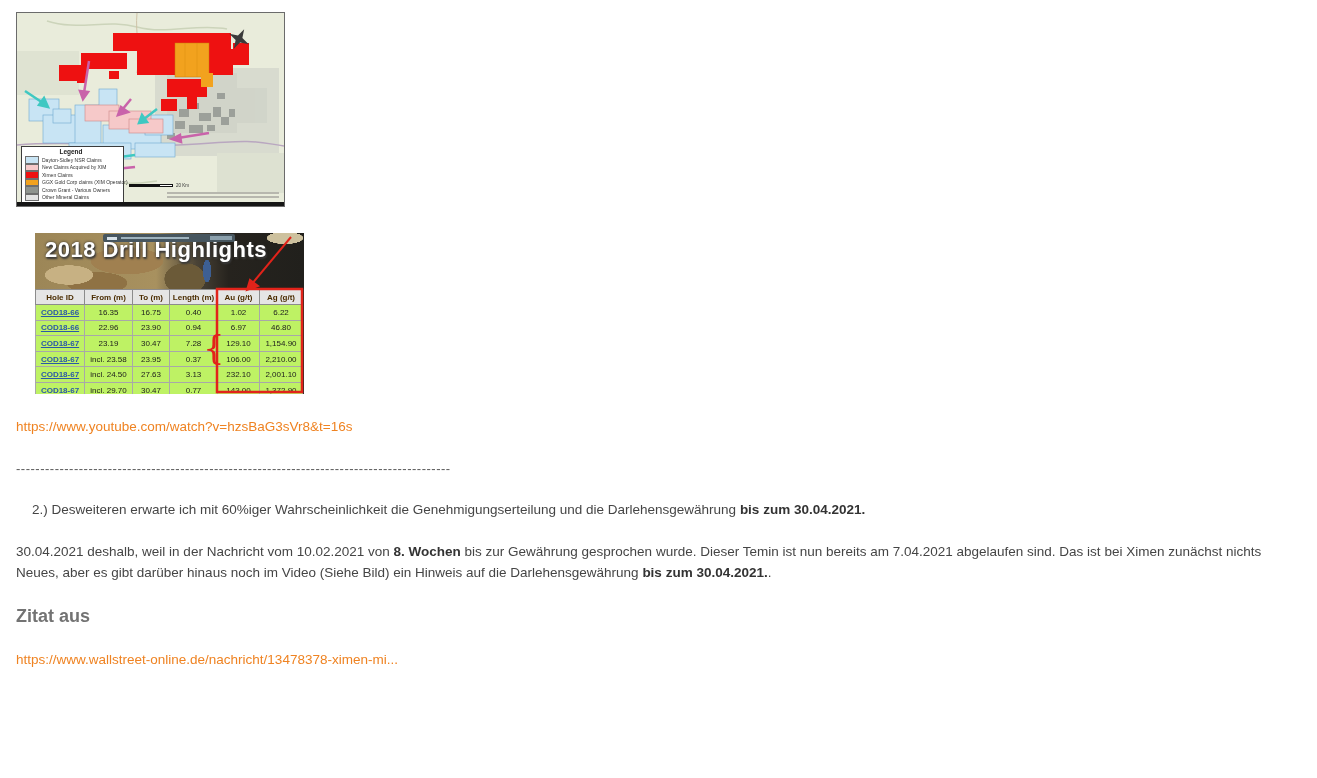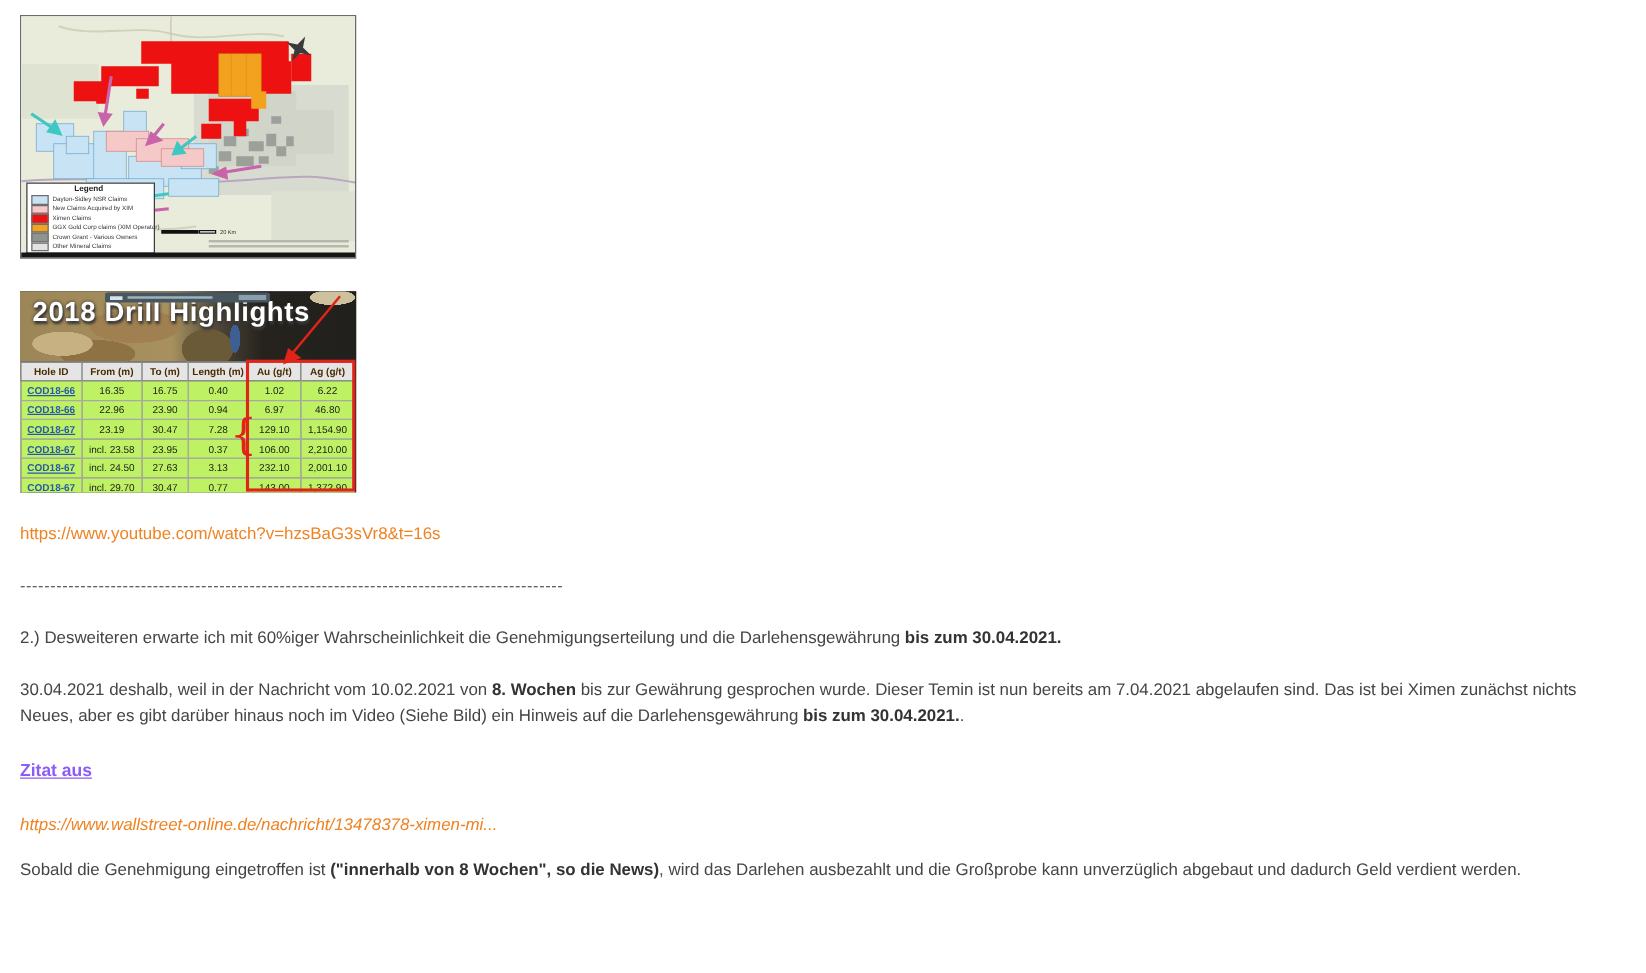--- a/index.html
+++ b/index.html
@@ -2,42 +2,42 @@
 <html><head>
 <meta charset="utf-8">
 <style>
   html,body{margin:0;padding:0;background:#ffffff;}
   body{font-family:"Liberation Sans",sans-serif;font-size:13.5px;color:#454545;width:1317px;height:778px;overflow:hidden;}
   .content{padding:12px 16px 0 16px;width:1285px;}
   p{margin:0;line-height:21px;}
   b{color:#333333;}
   a.link{color:#ef8322;text-decoration:none;cursor:pointer;}
   .sep-line{color:#5a5a5a;font-size:13px;letter-spacing:0.5px;white-space:nowrap;overflow:hidden;}
-  .quote-heading{font-weight:bold;text-decoration:underline;color:#8b5cf6;margin:23px 0 0 0;line-height:21px;font-size:14px;}
-  .yt-p{margin:22px 0 0 0;} .sep-p{margin:21px 0 0 0;} .p1{margin:20px 0 0 0;}
-  .p2{margin:21px 0 0 0;} .ws-p{margin:22px 0 0 0;font-style:italic;} .p3{margin:15px 0 0 0;}
+  .quote-heading{font-weight:bold;color:#737373;margin:23px 0 0 0;line-height:21px;font-size:18px;}
+  .yt-p{margin:22px 0 0 0;} .sep-p{margin:21px 0 0 0;} .p1{margin:20px 0 0 16px;}
+  .p2{margin:21px 0 0 0;} .ws-p{margin:22px 0 0 0;} .p3{margin:15px 0 0 0;}
 
   
   .map-fig{position:relative;width:269px;height:195px;border:1px solid #6b6b6b;box-sizing:border-box;cursor:pointer;}
   .map-svg{position:absolute;left:0;top:0;}
   .legend-box{position:absolute;left:4px;top:133px;width:103px;height:57px;background:#ffffff;border:1.5px solid #3c3c3c;box-sizing:border-box;padding:1px 0 0 3px;z-index:3;}
   .legend-title{font-size:6.5px;font-weight:bold;color:#222;text-align:center;display:block;margin:0 6px 1px 0;}
   .lg-row{display:flex;align-items:center;height:7.5px;}
   .lg-sw{width:12px;height:5.5px;border:0.5px solid #6e6e6e;margin-right:3px;flex:0 0 auto;}
   .lg-lb{font-size:5px;color:#333;white-space:nowrap;}
   .scale-wrap{position:absolute;left:112px;top:170px;z-index:2;display:flex;align-items:center;}
   .scale-bar{width:30px;height:3px;background:#111;}
   .scale-bar2{width:14px;height:3px;background:#fff;border:0.5px solid #111;box-sizing:border-box;}
   .scale-label{font-size:4.5px;color:#333;margin-left:3px;}
   .credit-lines{position:absolute;left:150px;top:179px;width:112px;z-index:2;}
   .credit-lines div{height:2px;background:#b7b7ae;margin-bottom:2px;}
   .map-bottom-strip{position:absolute;left:0;bottom:0;width:100%;height:4px;background:#151515;z-index:4;}
 
   
-  .drill-fig{position:relative;width:269px;height:161px;margin-top:26px;overflow:hidden;background:#2e2b26;cursor:pointer;}
+  .drill-fig{position:relative;width:269px;height:161px;margin-top:26px;overflow:hidden;background:#2e2b26;cursor:pointer;margin-left:19px;}
   .drill-photo{position:absolute;left:0;top:0;width:269px;height:56px;
     background:
       radial-gradient(ellipse 30px 10px at 250px 5px,#cdc19e 60%,rgba(0,0,0,0) 61%),
       radial-gradient(ellipse 6px 16px at 172px 38px,#3d5f93 70%,rgba(0,0,0,0) 71%),
       radial-gradient(ellipse 40px 16px at 34px 42px,#c7b183 60%,rgba(0,0,0,0) 61%),
       radial-gradient(ellipse 60px 22px at 92px 28px,#a08050 60%,rgba(0,0,0,0) 61%),
       radial-gradient(ellipse 50px 18px at 62px 50px,#8f7244 60%,rgba(0,0,0,0) 61%),
       radial-gradient(ellipse 34px 26px at 150px 46px,#6b5a38 60%,rgba(0,0,0,0) 61%),
       linear-gradient(90deg,#9c8657 0%,#a8915f 45%,#4a4336 60%,#26231e 72%,#21201c 100%);}
   .drill-title{position:absolute;left:10px;top:4px;width:252px;font-size:22px;font-weight:bold;color:#ffffff;
@@ -294,15 +294,14 @@
   <p class="sep-p sep-line">------------------------------------------------------------------------------------------</p>
 
   <p class="p1"><span>2.) Desweiteren erwarte ich mit 60%iger Wahrscheinlichkeit die Genehmigungserteilung und die Darlehensgewährung </span><b>bis zum 30.04.2021.</b></p>
 
   <p class="p2"><span>30.04.2021 deshalb, weil in der Nachricht vom 10.02.2021 von </span><b>8. Wochen</b><span> bis zur Gewährung gesprochen wurde. Dieser Temin ist nun bereits am 7.04.2021 abgelaufen sind. Das ist bei Ximen zunächst nichts Neues, aber es gibt darüber hinaus noch im Video (Siehe Bild) ein Hinweis auf die Darlehensgewährung </span><b>bis zum 30.04.2021.</b><span>.</span></p>
 
   <p class="quote-heading">Zitat aus</p>
 
   <p class="ws-p"><a class="link">https://www.wallstreet-online.de/nachricht/13478378-ximen-mi...</a></p>
 
-  <p class="p3"><span>Sobald die Genehmigung eingetroffen ist </span><b>("innerhalb von 8 Wochen", so die News)</b><span>, wird das Darlehen ausbezahlt und die Großprobe kann unverzüglich abgebaut und dadurch Geld verdient werden.</span></p>
 
 </div>
 
 </body></html>

